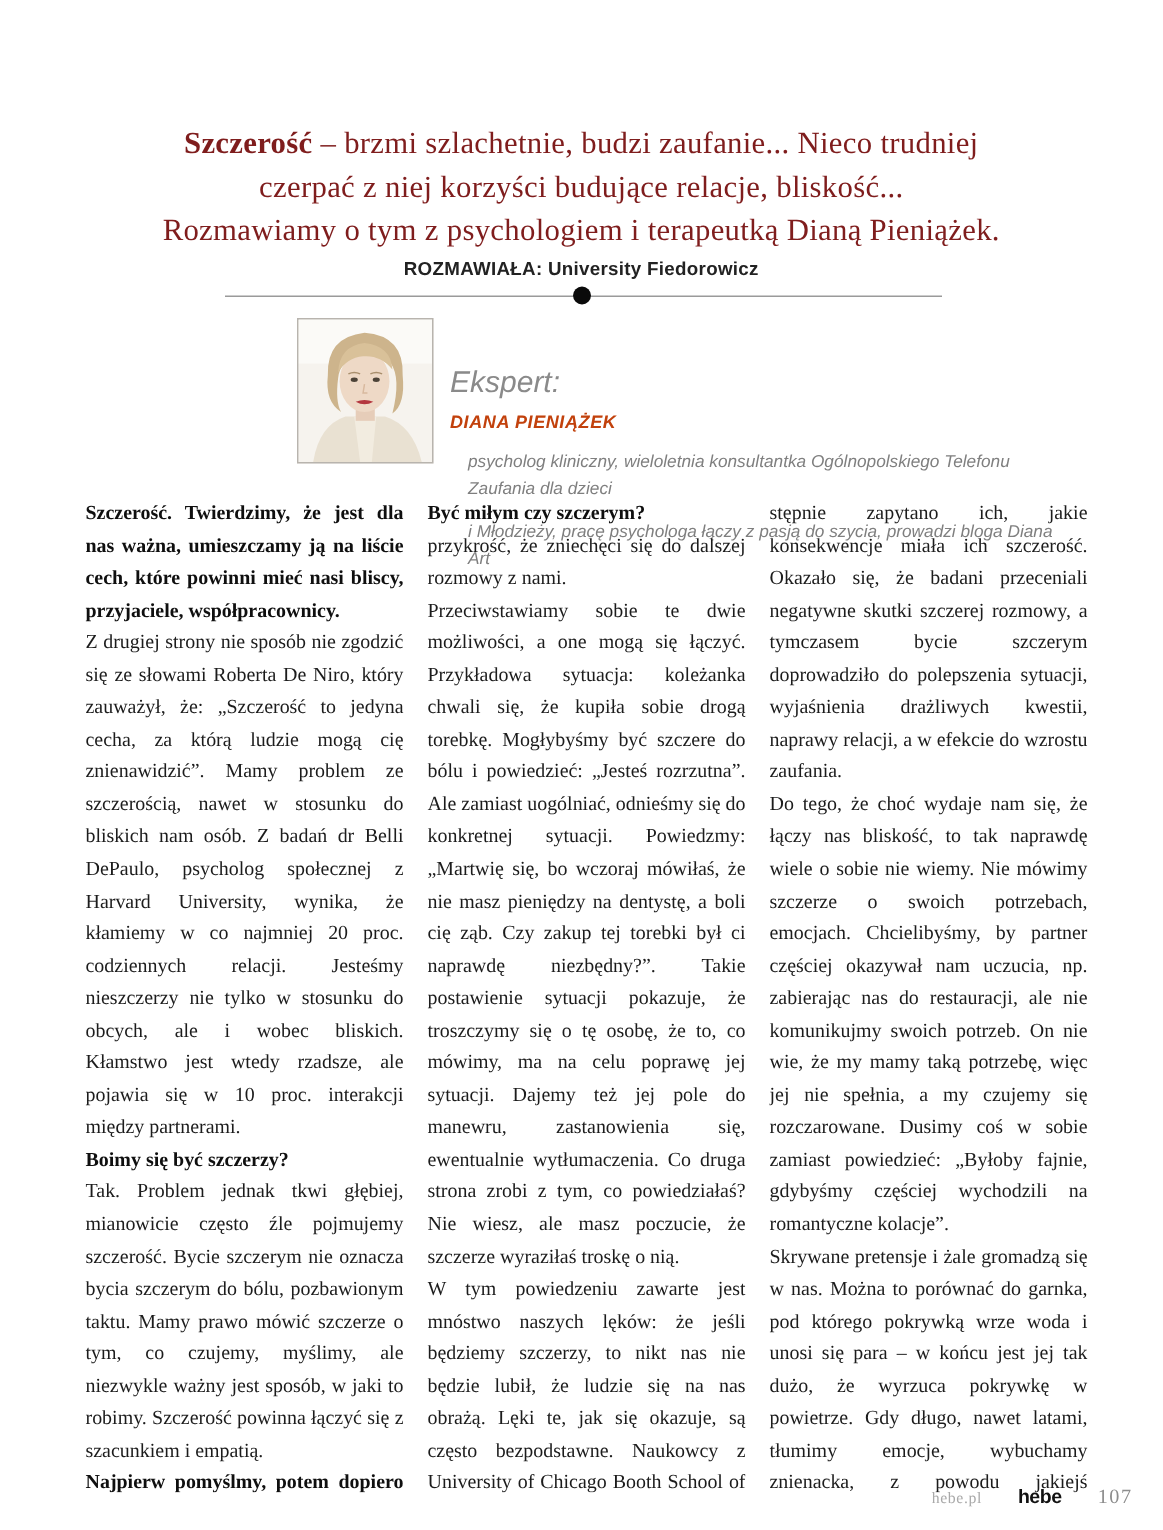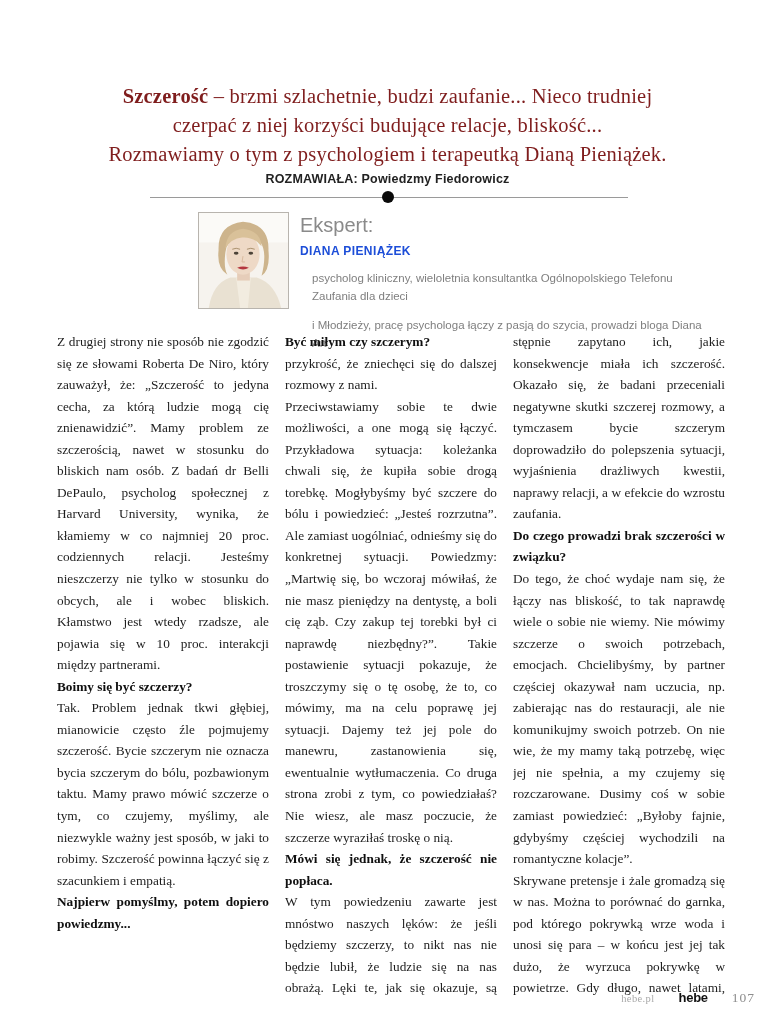--- a/index.html
+++ b/index.html
@@ -22,24 +22,24 @@
   }
   
   .sep-line{position:absolute;top:197px;left:150px;width:478px;border-top:1px solid #9a9a9a;}
   .sep-dot{position:absolute;top:191px;left:382px;width:12px;height:12px;border-radius:50%;background:#0a0a0a;}
   
   .expert-photo{
     position:absolute;top:212px;left:198px;width:91px;height:97px;
     border:1px solid #b8b4ae;box-sizing:border-box;background:#f7f4f0;overflow:hidden;
   }
   .expert-photo svg{display:block;width:100%;height:100%;}
-  .expert-text{position:absolute;top:214px;left:300px;width:430px;
-    font-family:"Liberation Sans","DejaVu Sans",sans-serif;}
+  .expert-text{position:absolute;top:244px;left:300px;width:430px;
+    font-family:"Liberation Sans","DejaVu Sans",sans-serif;font-style:italic;}
   .expert-label{font-size:20px;font-weight:400;color:#8a8a8a;margin:0 0 7px 0;}
-  .expert-name{font-size:12px;font-weight:bold;color:#1d4ed8;letter-spacing:.4px;margin:0 0 6px 0;}
+  .expert-name{font-size:12px;font-weight:bold;color:#c2410c;letter-spacing:.4px;margin:0 0 6px 0;}
   .expert-bio{font-size:11.5px;color:#7f7f7f;line-height:17.5px;margin:12px;}
   
   .article{
     position:absolute;top:331px;left:57px;width:668px;height:664px;
     display:flex;gap:16px;overflow:hidden;
   }
   .col{width:212px;flex:0 0 212px;overflow:hidden;}
   .blk{
     margin:0;font-size:13.3px;line-height:21.55px;text-align:justify;
     font-family:"Liberation Serif","DejaVu Serif",serif;color:#1c1c1c;
@@ -55,21 +55,21 @@
   .footer .pagenum{font-family:"Liberation Serif","DejaVu Serif",serif;font-size:13.5px;color:#8d8d8d;letter-spacing:1px;}
 </style>
 </head>
 <body>
 
 <div class="headline">
   <div><span class="bold">Szczerość</span><span> – brzmi szlachetnie, budzi zaufanie... Nieco trudniej</span></div>
   <div>czerpać z niej korzyści budujące relacje, bliskość...</div>
   <div>Rozmawiamy o tym z psychologiem i terapeutką Dianą Pieniążek.</div>
 </div>
-<div class="byline">ROZMAWIAŁA: Powiedzmy Fiedorowicz</div>
+<div class="byline">ROZMAWIAŁA: University Fiedorowicz</div>
 
 <div class="sep-line"></div>
 <div class="sep-dot"></div>
 
 <div class="expert-photo">
   <svg viewBox="0 0 91 97" xmlns="http://www.w3.org/2000/svg">
     <rect x="0" y="0" width="91" height="97" fill="#f6f3ee"></rect>
     <rect x="0" y="0" width="91" height="30" fill="#fbfaf7"></rect>
 
     <path d="M10 97 Q14 72 32 66 L59 66 Q78 72 84 97 Z" fill="#e9e1d2"></path>
@@ -95,35 +95,34 @@
 </div>
 <div class="expert-text">
   <p class="expert-label">Ekspert:</p>
   <p class="expert-name">DIANA PIENIĄŻEK</p>
   <p class="expert-bio">psycholog kliniczny, wieloletnia konsultantka Ogólnopolskiego Telefonu Zaufania dla dzieci</p>
   <p class="expert-bio">i Młodzieży, pracę psychologa łączy z pasją do szycia, prowadzi bloga Diana Art</p>
 </div>
 
 <div class="article">
   <div class="col">
+      <p class="blk blk-lead">Szczerość. Twierdzimy, że jest dla nas ważna, umieszczamy ją na liście cech, które powinni mieć nasi bliscy, przyjaciele, współpracownicy.</p>
       <p class="blk blk-p">Z drugiej strony nie sposób nie zgodzić się ze słowami Roberta De Niro, który zauważył, że: „Szczerość to jedyna cecha, za którą ludzie mogą cię znienawidzić”. Mamy problem ze szczerością, nawet w stosunku do bliskich nam osób. Z badań dr Belli DePaulo, psycholog społecznej z Harvard University, wynika, że kłamiemy w co najmniej 20 proc. codziennych relacji. Jesteśmy nieszczerzy nie tylko w stosunku do obcych, ale i wobec bliskich. Kłamstwo jest wtedy rzadsze, ale pojawia się w 10 proc. interakcji między partnerami.</p>
       <p class="blk blk-q">Boimy się być szczerzy?</p>
       <p class="blk blk-p">Tak. Problem jednak tkwi głębiej, mianowicie często źle pojmujemy szczerość. Bycie szczerym nie oznacza bycia szczerym do bólu, pozbawionym taktu. Mamy prawo mówić szczerze o tym, co czujemy, myślimy, ale niezwykle ważny jest sposób, w jaki to robimy. Szczerość powinna łączyć się z szacunkiem i empatią.</p>
       <p class="blk blk-q">Najpierw pomyślmy, potem dopiero powiedzmy...</p>
     </div>
   <div class="col">
       <p class="blk blk-q">Być miłym czy szczerym?</p>
       <p class="blk blk-p">przykrość, że zniechęci się do dalszej rozmowy z nami.</p>
       <p class="blk blk-p">Przeciwstawiamy sobie te dwie możliwości, a one mogą się łączyć. Przykładowa sytuacja: koleżanka chwali się, że kupiła sobie drogą torebkę. Mogłybyśmy być szczere do bólu i powiedzieć: „Jesteś rozrzutna”. Ale zamiast uogólniać, odnieśmy się do konkretnej sytuacji. Powiedzmy: „Martwię się, bo wczoraj mówiłaś, że nie masz pieniędzy na dentystę, a boli cię ząb. Czy zakup tej torebki był ci naprawdę niezbędny?”. Takie postawienie sytuacji pokazuje, że troszczymy się o tę osobę, że to, co mówimy, ma na celu poprawę jej sytuacji. Dajemy też jej pole do manewru, zastanowienia się, ewentualnie wytłumaczenia. Co druga strona zrobi z tym, co powiedziałaś? Nie wiesz, ale masz poczucie, że szczerze wyraziłaś troskę o nią.</p>
-      <p class="blk blk-q">Mówi się jednak, że szczerość nie popłaca.</p>
       <p class="blk blk-p">W tym powiedzeniu zawarte jest mnóstwo naszych lęków: że jeśli będziemy szczerzy, to nikt nas nie będzie lubił, że ludzie się na nas obrażą. Lęki te, jak się okazuje, są często bezpodstawne. Naukowcy z University of Chicago Booth School of Business poprosili uczestników badania, by przez trzy dni byli szczerzy wobec bliskich, np. przeprowadzili z nimi szczerą rozmowę, której się obawiali. Na-</p>
     </div>
   <div class="col">
       <p class="blk blk-p">stępnie zapytano ich, jakie konsekwencje miała ich szczerość. Okazało się, że badani przeceniali negatywne skutki szczerej rozmowy, a tymczasem bycie szczerym doprowadziło do polepszenia sytuacji, wyjaśnienia drażliwych kwestii, naprawy relacji, a w efekcie do wzrostu zaufania.</p>
-      <p class="blk blk-q">Do czego prowadzi brak szczerości w związku?</p>
       <p class="blk blk-p">Do tego, że choć wydaje nam się, że łączy nas bliskość, to tak naprawdę wiele o sobie nie wiemy. Nie mówimy szczerze o swoich potrzebach, emocjach. Chcielibyśmy, by partner częściej okazywał nam uczucia, np. zabierając nas do restauracji, ale nie komunikujmy swoich potrzeb. On nie wie, że my mamy taką potrzebę, więc jej nie spełnia, a my czujemy się rozczarowane. Dusimy coś w sobie zamiast powiedzieć: „Byłoby fajnie, gdybyśmy częściej wychodzili na romantyczne kolacje”.</p>
       <p class="blk blk-p">Skrywane pretensje i żale gromadzą się w nas. Można to porównać do garnka, pod którego pokrywką wrze woda i unosi się para – w końcu jest jej tak dużo, że wyrzuca pokrywkę w powietrze. Gdy długo, nawet latami, tłumimy emocje, wybuchamy znienacka, z powodu jakiejś drobnostki. Zdarza się, że po trzydziestu latach żona wypala: „Nie cierpiałam chodzić z tobą po górach”.</p>
     </div>
 </div>
 
 <div class="footer">
   <span class="site">hebe.pl</span>
   <span class="brand">hebe</span>
   <span class="pagenum">107</span>
 </div>

